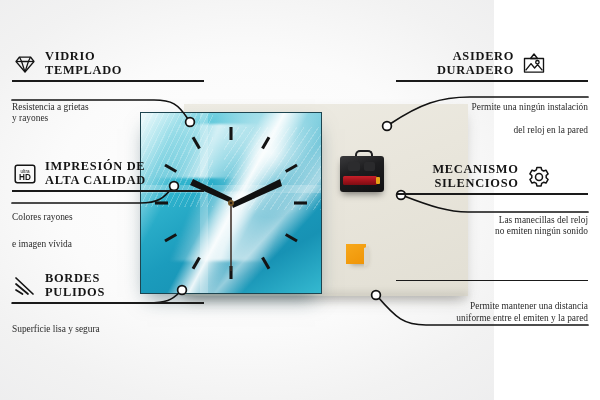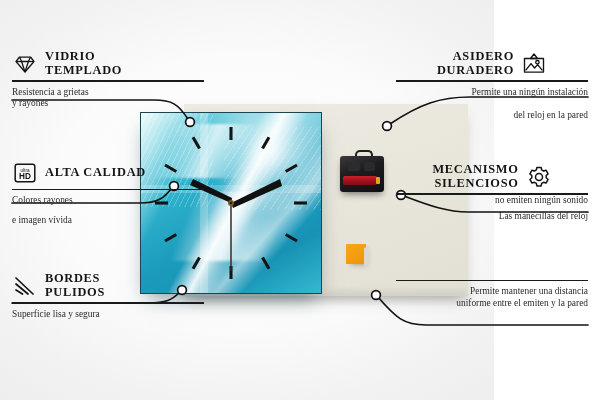--- a/index.html
+++ b/index.html
@@ -20,21 +20,21 @@
   .feat.right .head{justify-content:center;}
   .ttl{
     font-family:"Liberation Serif", serif;
     font-weight:700;font-size:12.4px;line-height:13.6px;
     letter-spacing:.7px;color:#151515;text-transform:uppercase;
   }
   .feat.right .ttl{text-align:right;}
   .rule{height:1.4px;background:#1a1a1a;margin-top:3px;width:100%;}
   .sub{
     font-family:"Liberation Serif", serif;
-    font-size:9.4px;line-height:11.4px;color:#2b2b2b;margin-top:5px;
+    font-size:9.4px;line-height:11.4px;color:#2b2b2b;margin-top:20px;
   }
   .feat.right .sub{text-align:right;}
   .ico{flex:0 0 auto;width:26px;height:26px;display:block;}
   .ico svg{display:block;width:26px;height:26px;}
 
   
   #f-vidrio   {left:12px; top:50px;}
   #f-hd       {left:12px; top:160px;}
   #f-bordes   {left:12px; top:272px;}
   #f-asidero  {left:396px;top:50px;}
@@ -236,26 +236,27 @@
   <div class="feat left" id="f-hd">
     <div class="head">
       <span class="ico">
         <svg viewBox="0 0 26 26">
           <rect x="3.2" y="4.2" width="19.6" height="17.6" rx="2.2" fill="none" stroke="#141414" stroke-width="1.5"></rect>
           <text x="13" y="12" text-anchor="middle" font-family="Liberation Sans, sans-serif" font-size="4.6" fill="#141414">ultra</text>
           <text x="13" y="19.4" text-anchor="middle" font-family="Liberation Sans, sans-serif" font-size="8.2" font-weight="bold" fill="#141414">HD</text>
         </svg>
       </span>
       <div>
+        <div class="ttl">IMPRESIÓN DE</div>
         <div class="ttl">ALTA CALIDAD</div>
       </div>
     </div>
     <div class="rule"></div>
     <div class="sub">Colores rayones</div>
-    <div class="sub" style="margin-top:8px">e imagen vívida</div>
+    <div class="sub" style="margin-top:16px">e imagen vívida</div>
   </div>
 
   <div class="feat left" id="f-bordes">
     <div class="head">
       <span class="ico">
         <svg viewBox="0 0 26 26" fill="none" stroke="#141414" stroke-width="1.7" stroke-linecap="round">
           <path d="M4 5 L21 21"></path>
             <path d="M4 11 L16 21"></path>
             <path d="M4 17 L10.5 21"></path>
         </svg>
@@ -296,22 +297,22 @@
         <div class="ttl">SILENCIOSO</div>
       </div>
       <span class="ico">
         <svg viewBox="0 0 26 26" fill="none" stroke="#141414" stroke-width="1.5" stroke-linejoin="round">
           <path d="M10.9 3.4 h4.2 l.55 2.5 1.9 1.1 2.45-.8 2.1 3.64-1.9 1.7v2.2l1.9 1.7-2.1 3.64-2.45-.8-1.9 1.1-.55 2.5h-4.2l-.55-2.5-1.9-1.1-2.45.8-2.1-3.64 1.9-1.7v-2.2l-1.9-1.7 2.1-3.64 2.45.8 1.9-1.1z"></path>
           <circle cx="13" cy="13" r="3.5"></circle>
         </svg>
       </span>
     </div>
     <div class="rule"></div>
+    <div class="sub">Las manecillas del reloj</div>
     <div class="sub" style="margin-top:0">no emiten ningún sonido</div>
-    <div class="sub">Las manecillas del reloj</div>
   </div>
 
   <div class="feat right" id="f-espuma">
     <div class="rule"></div>
     <div class="sub">Permite mantener una distancia</div>
     <div class="sub" style="margin-top:0">uniforme entre el emiten y la pared</div>
   </div>
 
 </div>
 

